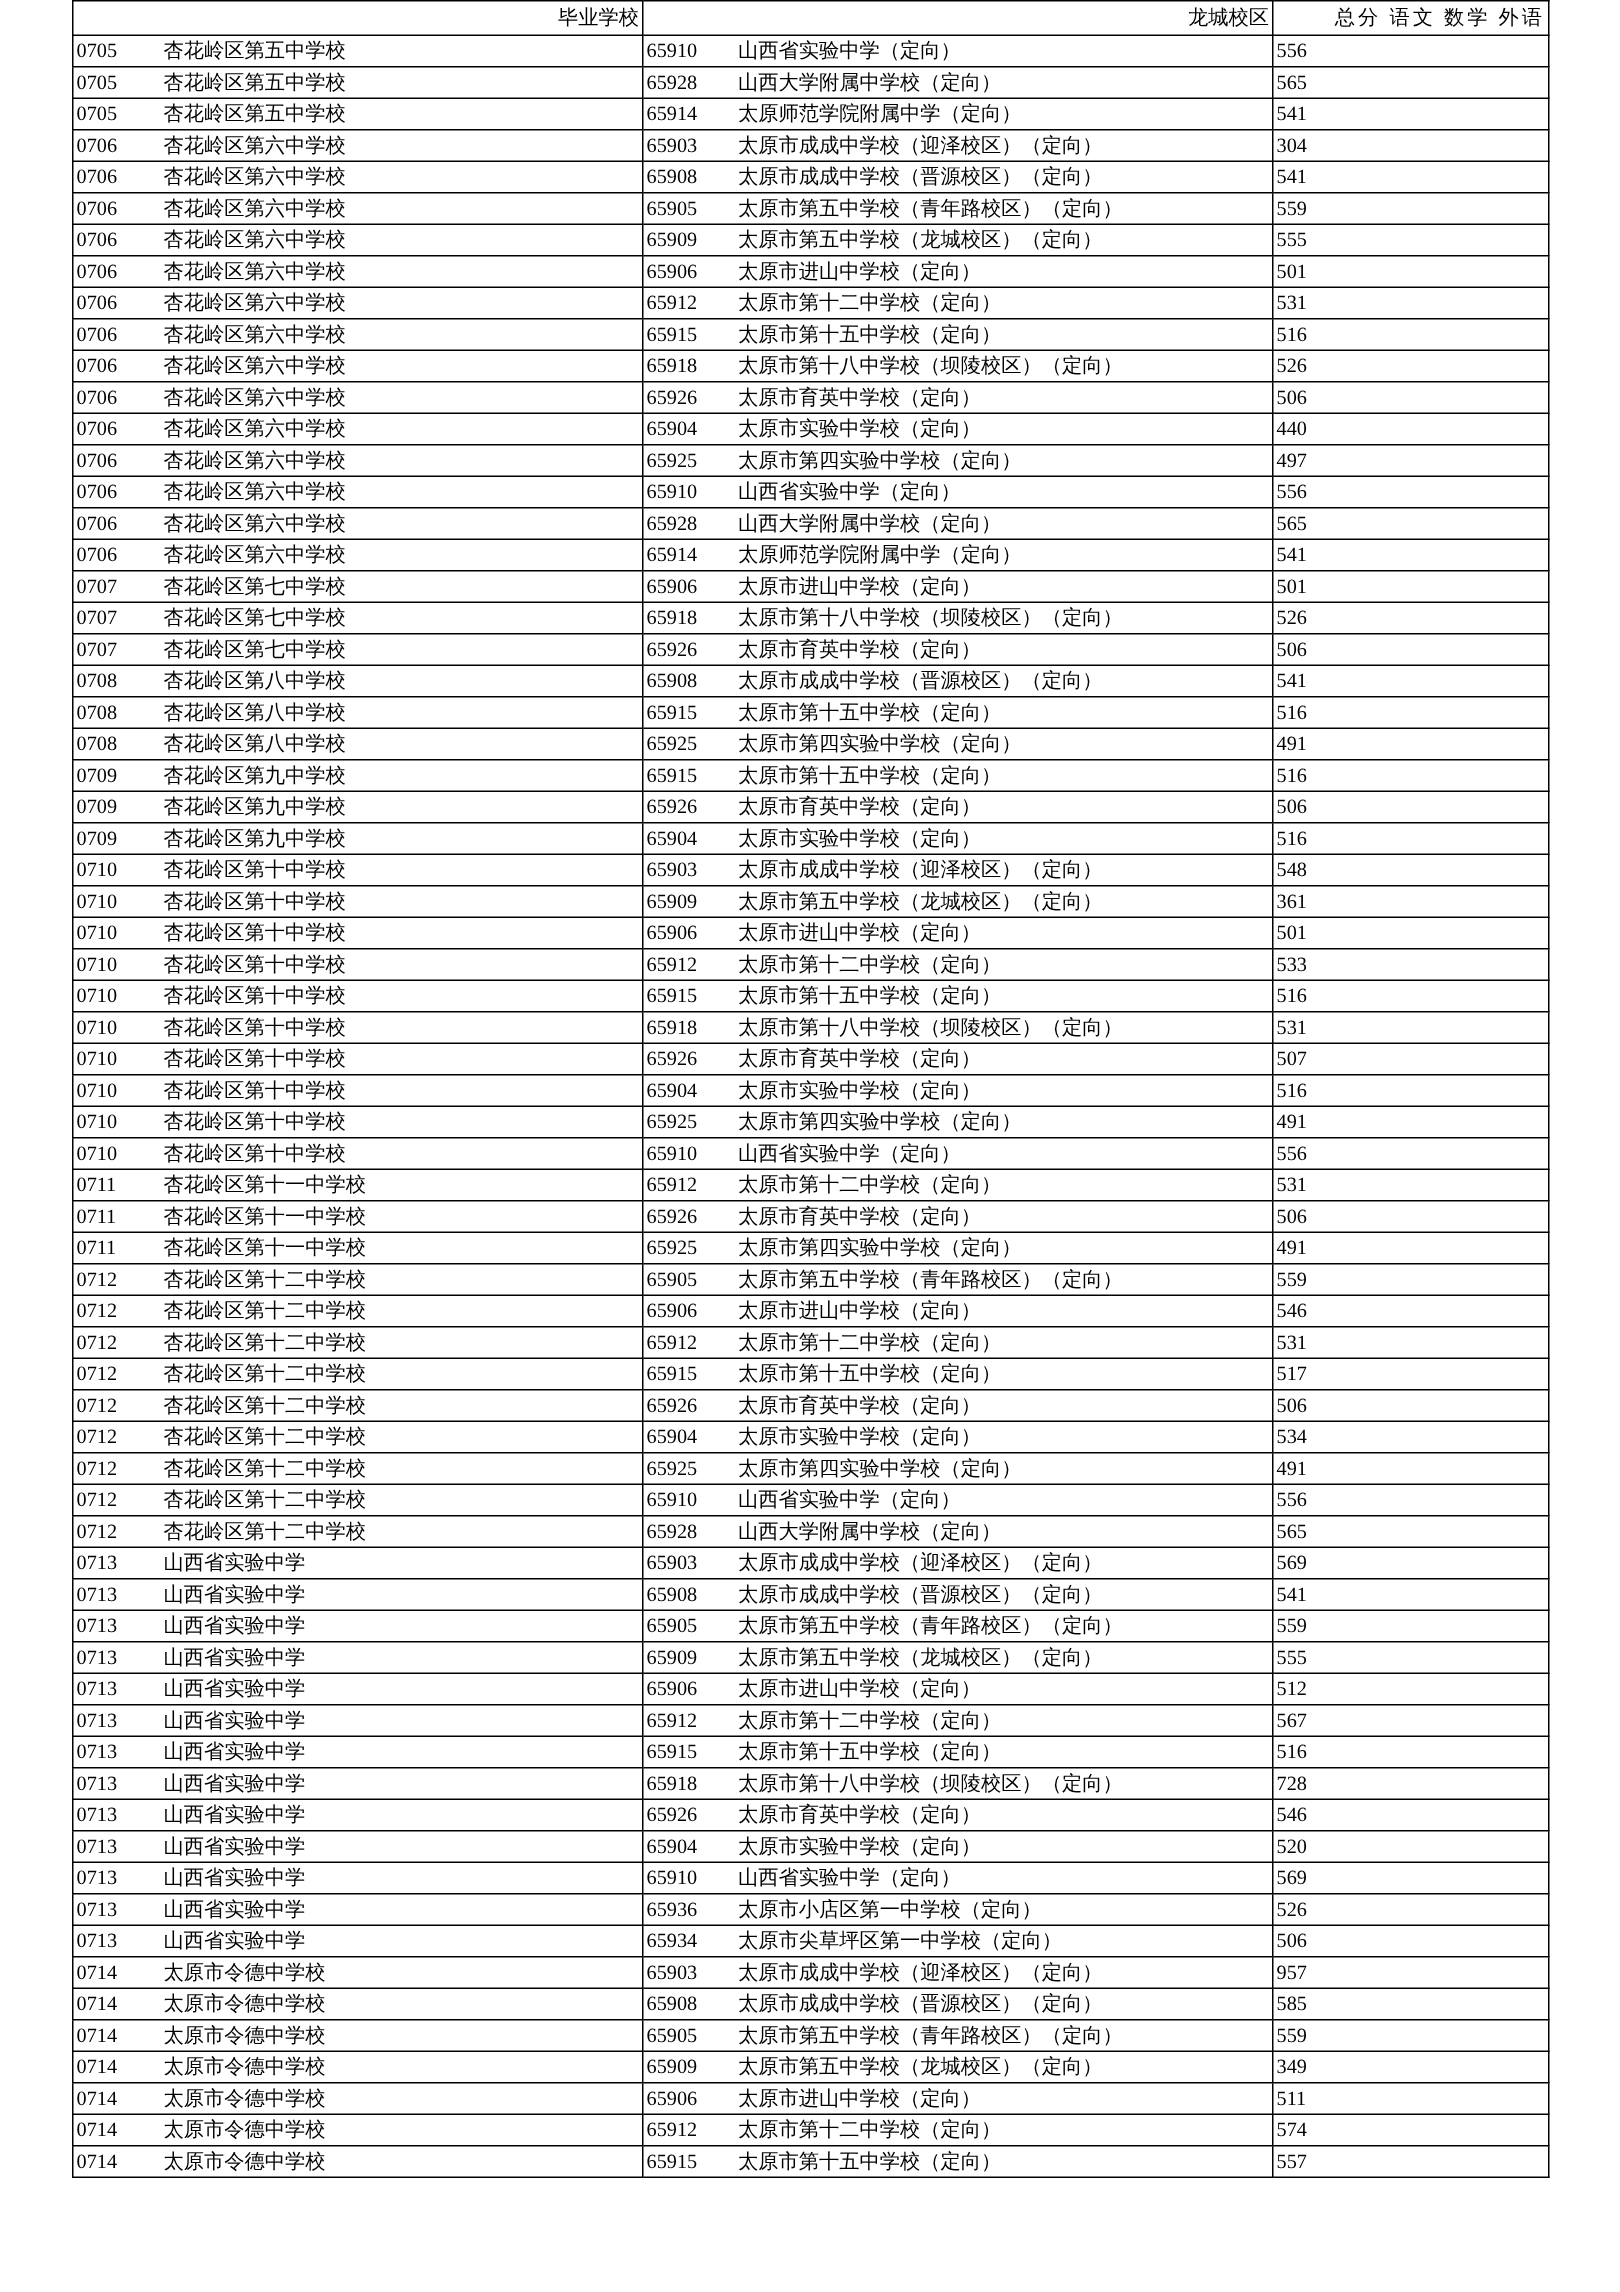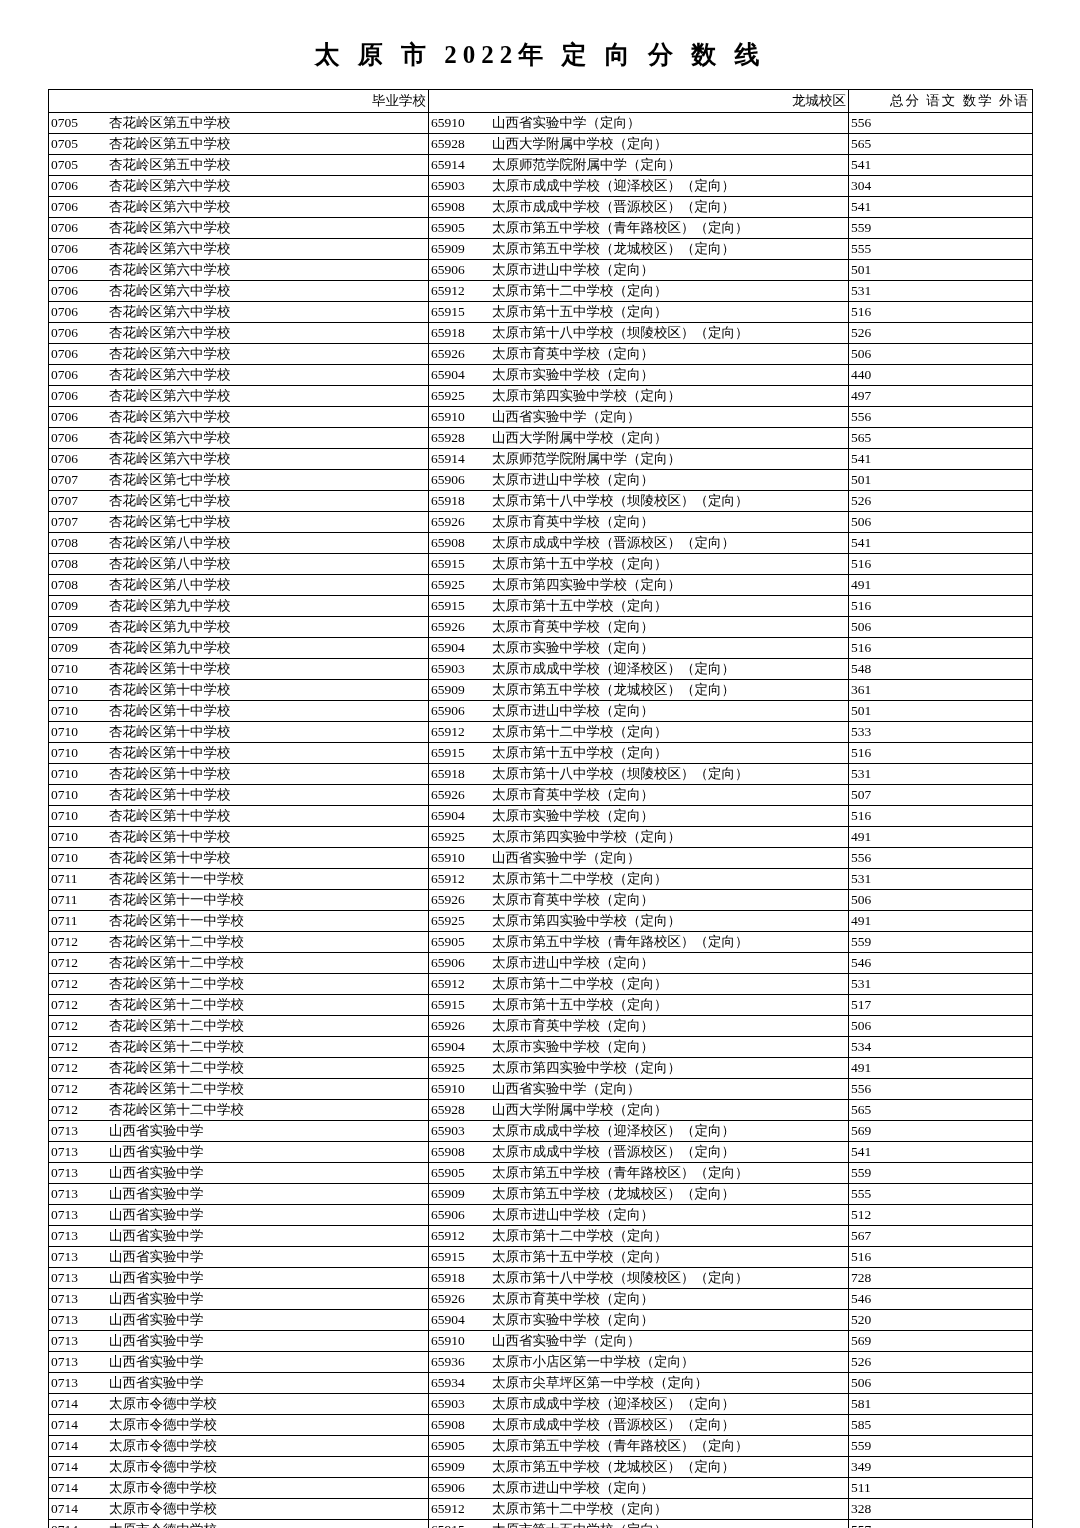--- a/index.html
+++ b/index.html
@@ -76,21 +76,20 @@
   .enroll-indent { padding-left: 4px; }
   .hdr-score-group {
     letter-spacing: 2px;
   }
 </style>
 </head>
 <body>
 
 <div class="page">
 
-  <div class="doc-title">太 原 市 2022年 定 向 分 数 线</div>
 
   <table class="score-table">
     <colgroup>
       <col class="c-grad">
       <col class="c-enroll">
       <col class="c-score">
     </colgroup>
     <thead>
       <tr>
         <th>毕业学校</th>
@@ -400,21 +399,21 @@
           <td class="score-cell">526</td>
         </tr>
         <tr>
           <td class="grad-cell"><span class="code">0713</span><span class="grad-indent">山西省实验中学</span></td>
           <td class="enroll-cell"><span class="code-enroll">65934</span><span class="enroll-indent">太原市尖草坪区第一中学校（定向）</span></td>
           <td class="score-cell">506</td>
         </tr>
         <tr>
           <td class="grad-cell"><span class="code">0714</span><span class="grad-indent">太原市令德中学校</span></td>
           <td class="enroll-cell"><span class="code-enroll">65903</span><span class="enroll-indent">太原市成成中学校（迎泽校区）（定向）</span></td>
-          <td class="score-cell">581</td>
+          <td class="score-cell">957</td>
         </tr>
         <tr>
           <td class="grad-cell"><span class="code">0714</span><span class="grad-indent">太原市令德中学校</span></td>
           <td class="enroll-cell"><span class="code-enroll">65908</span><span class="enroll-indent">太原市成成中学校（晋源校区）（定向）</span></td>
           <td class="score-cell">585</td>
         </tr>
         <tr>
           <td class="grad-cell"><span class="code">0714</span><span class="grad-indent">太原市令德中学校</span></td>
           <td class="enroll-cell"><span class="code-enroll">65905</span><span class="enroll-indent">太原市第五中学校（青年路校区）（定向）</span></td>
           <td class="score-cell">559</td>
@@ -425,21 +424,21 @@
           <td class="score-cell">349</td>
         </tr>
         <tr>
           <td class="grad-cell"><span class="code">0714</span><span class="grad-indent">太原市令德中学校</span></td>
           <td class="enroll-cell"><span class="code-enroll">65906</span><span class="enroll-indent">太原市进山中学校（定向）</span></td>
           <td class="score-cell">511</td>
         </tr>
         <tr>
           <td class="grad-cell"><span class="code">0714</span><span class="grad-indent">太原市令德中学校</span></td>
           <td class="enroll-cell"><span class="code-enroll">65912</span><span class="enroll-indent">太原市第十二中学校（定向）</span></td>
-          <td class="score-cell">328</td>
+          <td class="score-cell">574</td>
         </tr>
         <tr>
           <td class="grad-cell"><span class="code">0714</span><span class="grad-indent">太原市令德中学校</span></td>
           <td class="enroll-cell"><span class="code-enroll">65915</span><span class="enroll-indent">太原市第十五中学校（定向）</span></td>
           <td class="score-cell">557</td>
         </tr>
       </tbody>
   </table>
 
 </div>

